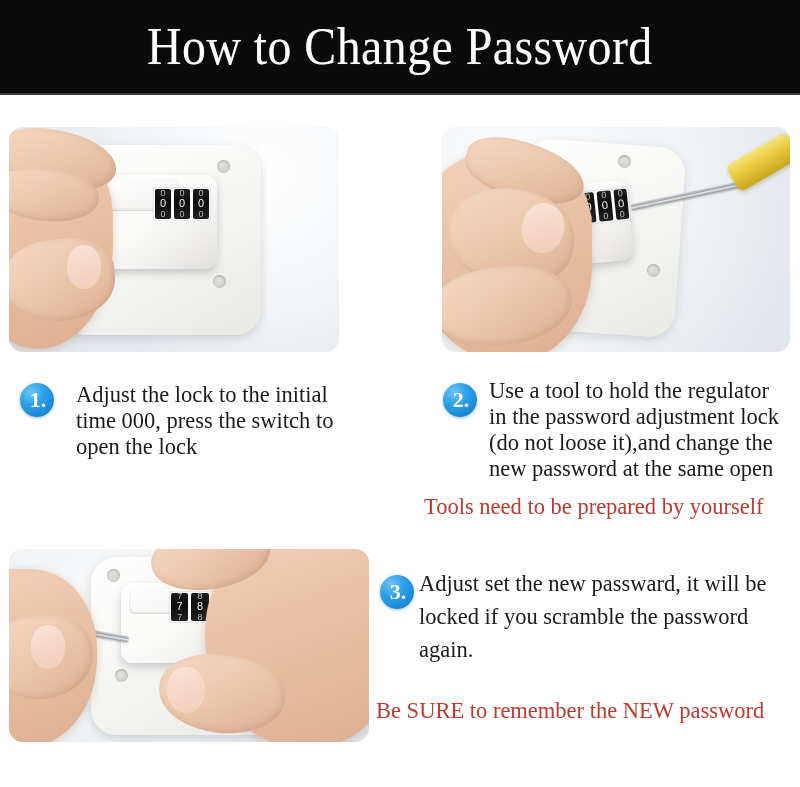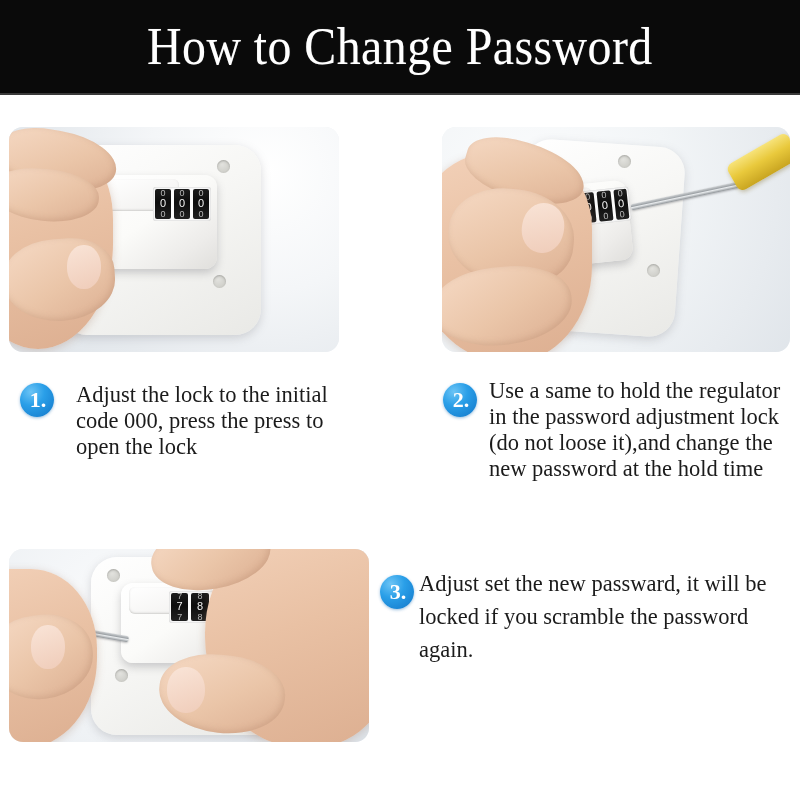--- a/index.html
+++ b/index.html
@@ -345,38 +345,40 @@
     <div class="finger" style="left:142px; top:-24px; width:120px; height:64px; transform:rotate(-10deg);"></div>
     <div class="finger" style="left:150px; top:106px; width:126px; height:78px; transform:rotate(6deg);"></div>
     <div class="nail" style="left:158px; top:118px; width:38px; height:46px;"></div>
   </div>
 
   <div class="step">
     <div class="badge" style="left:20px; top:383px;">
       <span>1.</span>
     </div>
     <div class="step-text" style="left:76px; top:382px;font-family:Liberation Serif, serif;">Adjust the lock to the initial</div>
-    <div class="step-text" style="left:76px; top:408px;">code 000, press the press to</div>
+    <div class="step-text" style="left:76px; top:408px;">time 000, press the switch to</div>
     <div class="step-text" style="left:76px; top:434px;">open the lock</div>
   </div>
 
   <div class="step">
     <div class="badge" style="left:443px; top:383px;">
       <span>2.</span>
     </div>
-    <div class="step-text" style="left:489px; top:378px;">Use a same to hold the regulator</div>
+    <div class="step-text" style="left:489px; top:378px;">Use a tool to hold the regulator</div>
     <div class="step-text" style="left:489px; top:404px;">in the password adjustment lock</div>
     <div class="step-text" style="left:489px; top:430px;">(do not loose it),and change the</div>
-    <div class="step-text" style="left:489px; top:456px;">new password at the hold time</div>
-  </div>
-
+    <div class="step-text" style="left:489px; top:456px;">new password at the same open</div>
+  </div>
+
+  <div class="note-red" style="left:424px; top:494px;">Tools need to be prepared by yourself</div>
 
   <div class="step">
     <div class="badge" style="left:380px; top:575px;">
       <span>3.</span>
     </div>
     <div class="step-text" style="left:419px; top:571px;">Adjust set the new passward, it will be</div>
     <div class="step-text" style="left:419px; top:604px;">locked if you scramble the password</div>
     <div class="step-text" style="left:419px; top:637px;">again.</div>
   </div>
 
+  <div class="note-red" style="left:376px; top:698px;">Be SURE to remember the NEW password</div>
 
 </div>
 
 </body></html>

